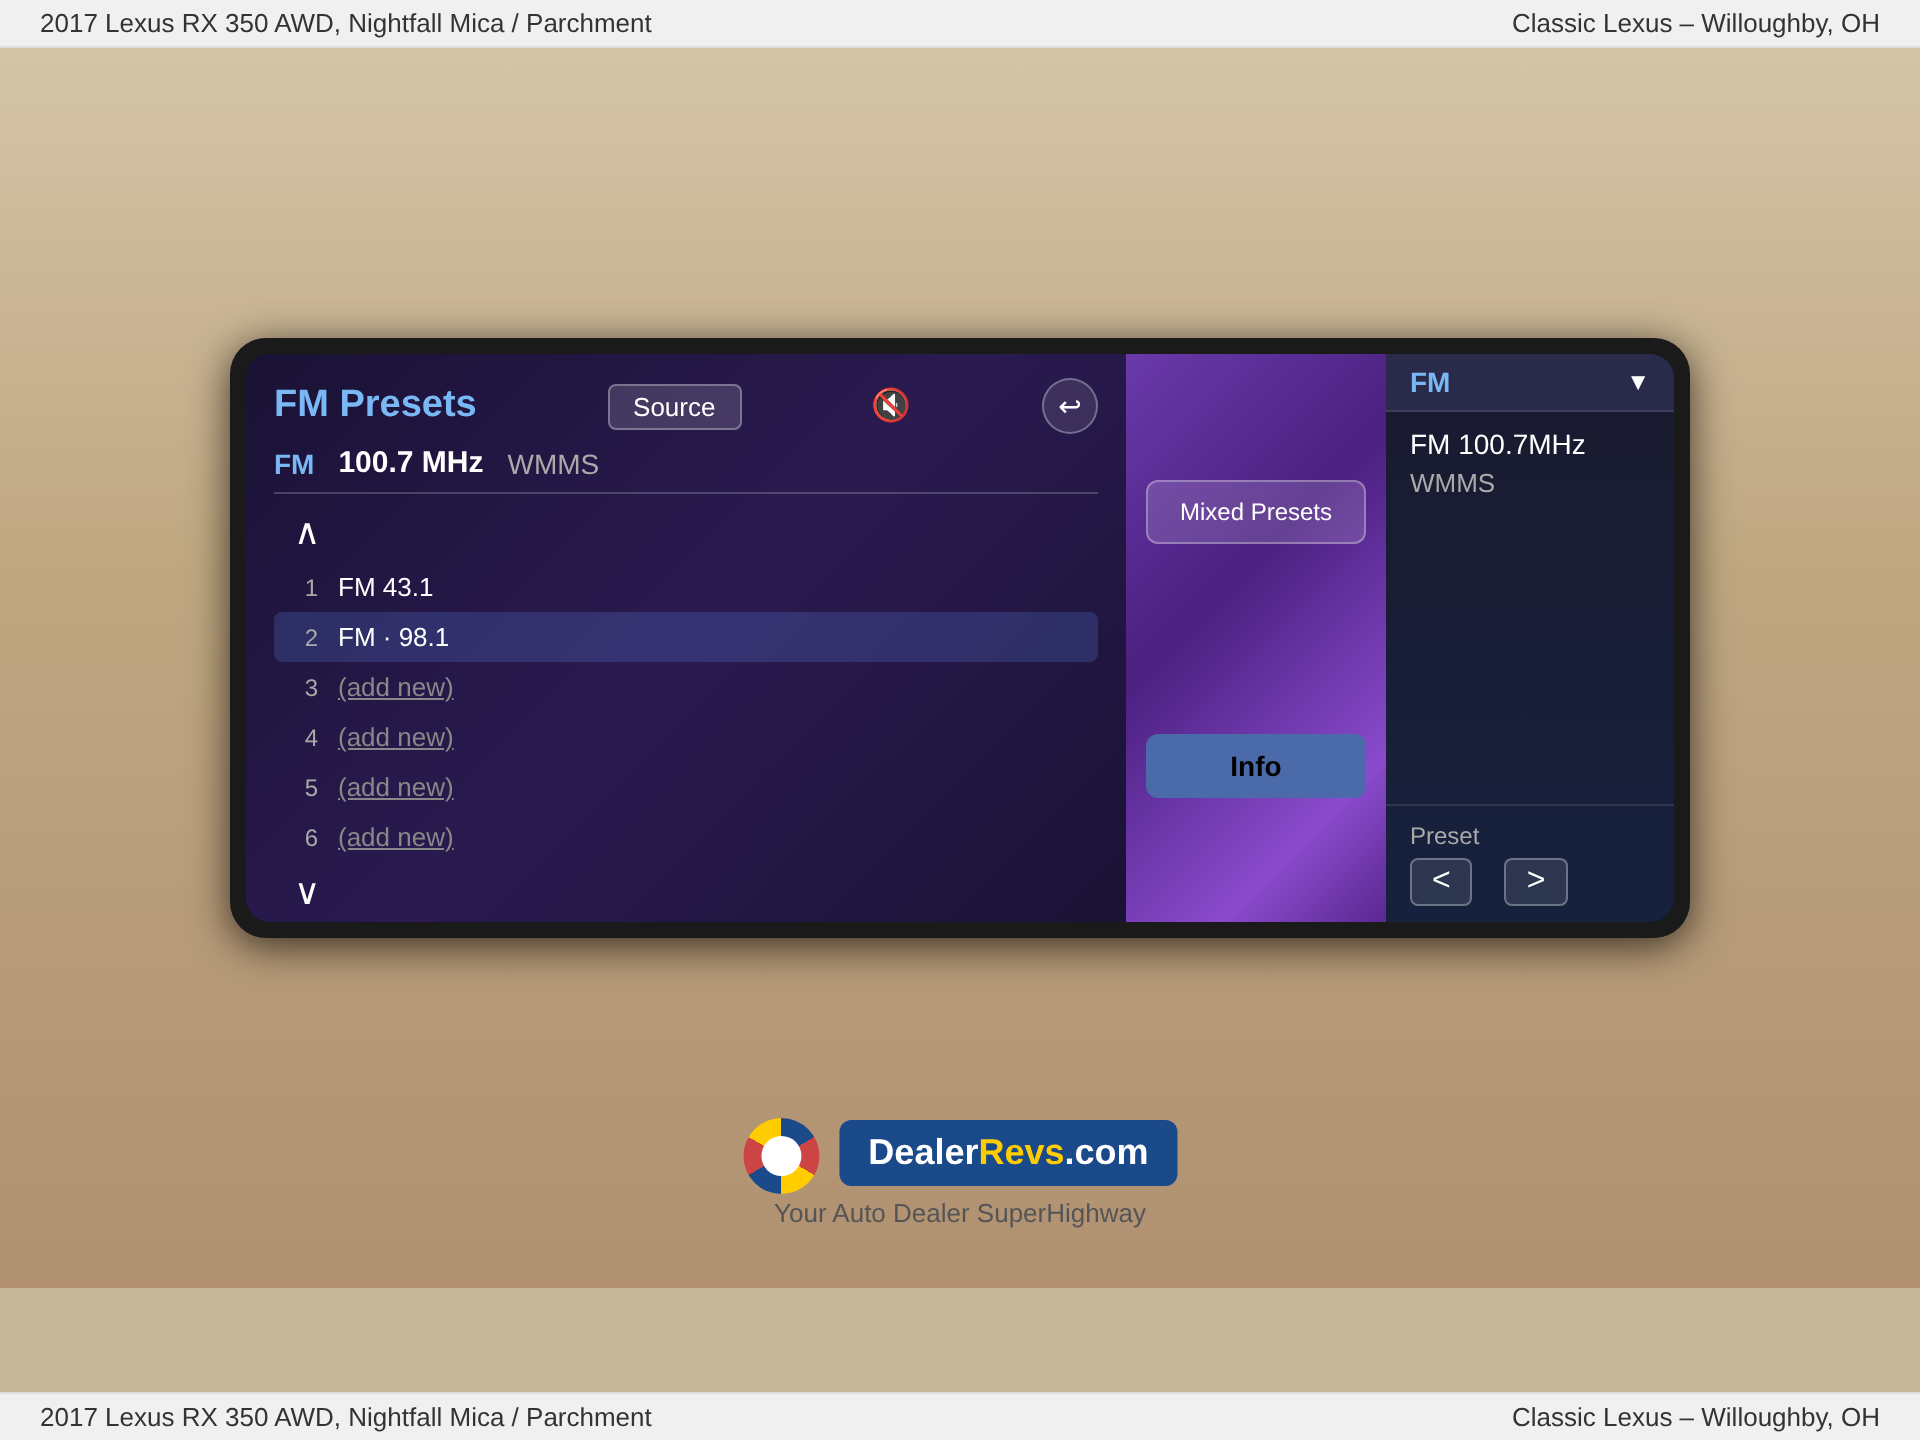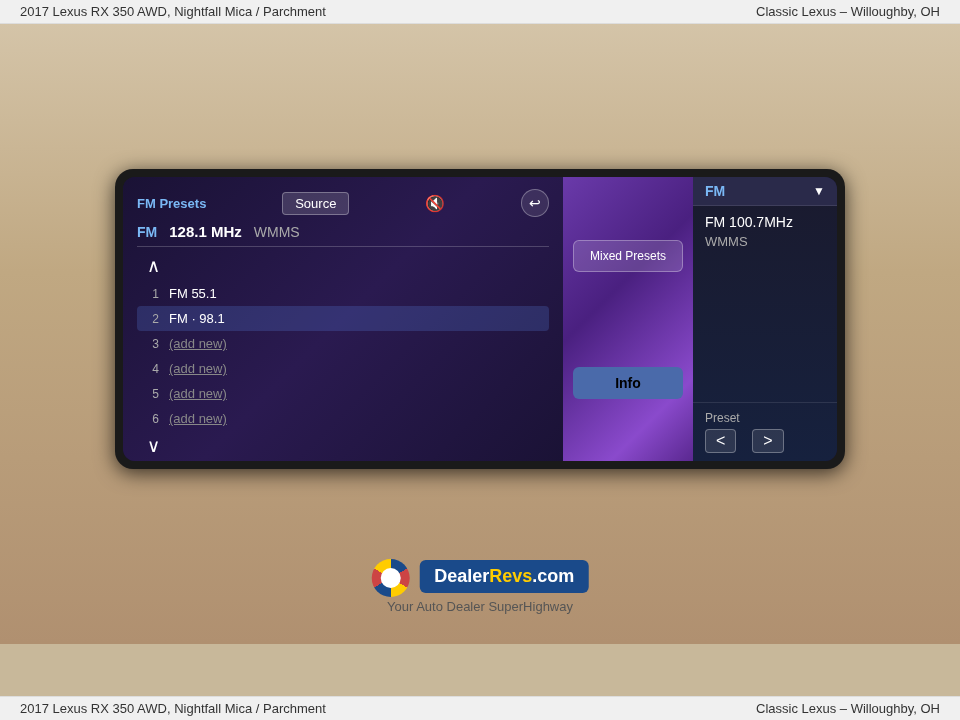--- a/index.html
+++ b/index.html
@@ -77,21 +77,21 @@
     
     .top-controls {
       display: flex;
       align-items: center;
       justify-content: space-between;
       margin-bottom: 6px;
     }
 
     .fm-presets-title {
       color: #7ab8f5;
-      font-size: 13px;
+      font-size: 19px;
       font-weight: bold;
       text-align: right;
     }
 
     .source-btn {
       background: rgba(255,255,255,0.15);
       color: #fff;
       border: 1px solid rgba(255,255,255,0.3);
       border-radius: 4px;
       padding: 3px 12px;
@@ -356,33 +356,33 @@
 
           <div class="top-controls">
             <span class="fm-presets-title">FM Presets</span>
             <button class="source-btn">Source</button>
             <span class="mute-icon">🔇</span>
             <button class="back-btn">↩</button>
           </div>
 
           <div class="current-station">
             <span class="station-label">FM</span>
-            <span class="station-freq">128.1 MHz</span>
+            <span class="station-freq">100.7 MHz</span>
             <span class="station-name">WMMS</span>
           </div>
 
           <div class="preset-list">
             <div style="position:relative;">
               
             </div>
             <div class="up-arrow">∧</div>
 
             <div class="preset-item">
               <span class="preset-num">1</span>
-              <span class="preset-info">FM  55.1</span>
+              <span class="preset-info">FM  43.1</span>
             </div>
             <div class="preset-item active">
               <span class="preset-num">2</span>
               <span class="preset-info">FM · 98.1</span>
             </div>
             <div class="preset-item">
               <span class="preset-num">3</span>
               <span class="preset-info dimmed">(add new)</span>
             </div>
             <div class="preset-item">

